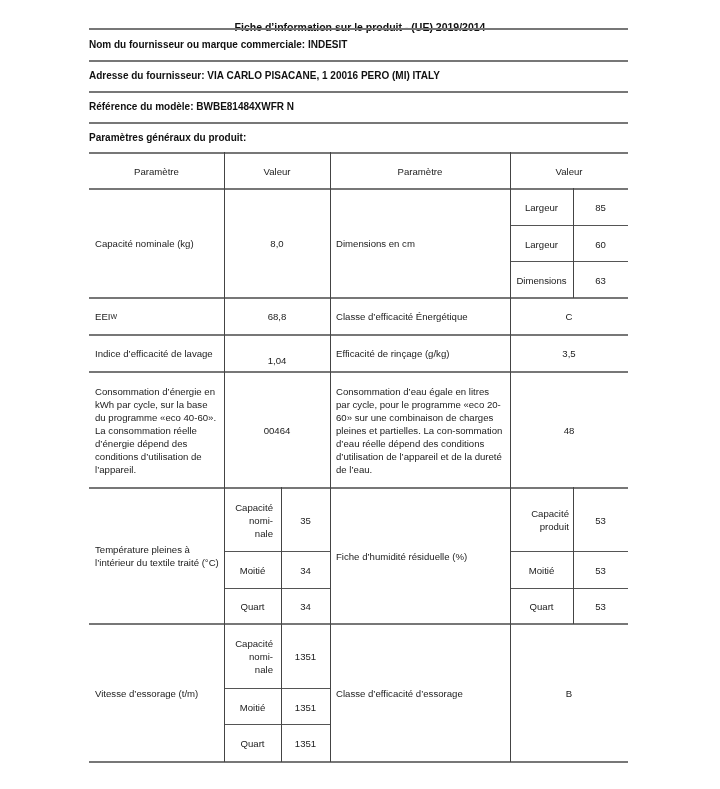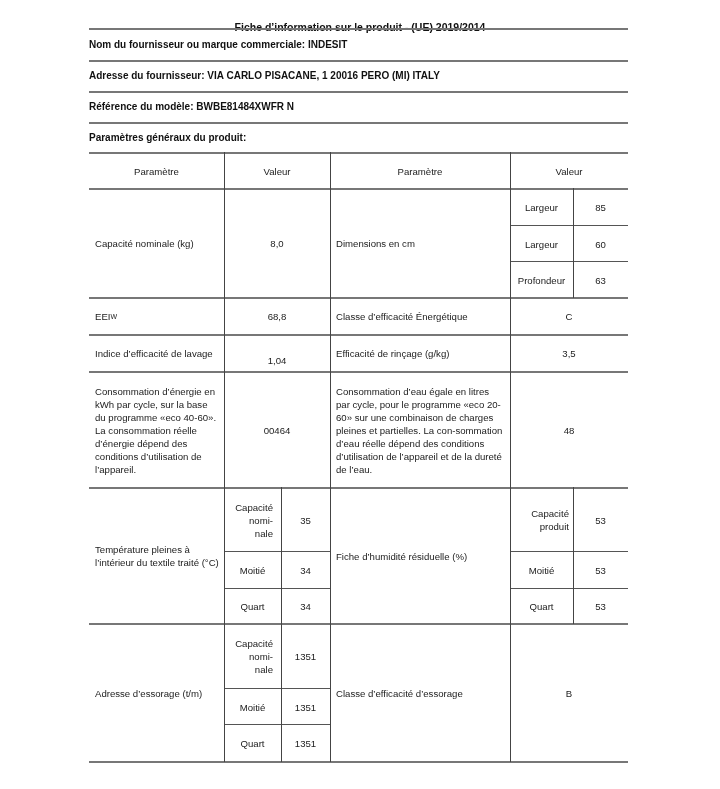--- a/index.html
+++ b/index.html
@@ -67,21 +67,21 @@
 <div class="cell c" style="left:330px;width:180px;top:154px;height:34px">Paramètre</div>
 <div class="cell c" style="left:510px;width:118px;top:154px;height:34px">Valeur</div>
 
 <div class="cell l" style="left:89px;width:135px;top:190px;height:107px">Capacité nominale (kg)</div>
 <div class="cell c" style="left:224px;width:106px;top:190px;height:107px">8,0</div>
 <div class="cell l" style="left:330px;width:180px;top:190px;height:107px">Dimensions en cm</div>
 <div class="cell c" style="left:510px;width:63px;top:190px;height:35px">Largeur</div>
 <div class="cell c" style="left:573px;width:55px;top:190px;height:35px">85</div>
 <div class="cell c" style="left:510px;width:63px;top:227px;height:34px">Largeur</div>
 <div class="cell c" style="left:573px;width:55px;top:227px;height:34px">60</div>
-<div class="cell c" style="left:510px;width:63px;top:263px;height:34px">Profondeur</div>
+<div class="cell c" style="left:510px;width:63px;top:263px;height:34px">Dimensions</div>
 <div class="cell c" style="left:573px;width:55px;top:263px;height:34px">63</div>
 
 <div class="cell l" style="left:89px;width:135px;top:299px;height:35px">
     <span>EEI</span>
     <sub>W</sub>
   </div>
 <div class="cell c" style="left:224px;width:106px;top:299px;height:35px">68,8</div>
 <div class="cell l" style="left:330px;width:180px;top:299px;height:35px">Classe d’efficacité Énergétique</div>
 <div class="cell c" style="left:510px;width:118px;top:299px;height:35px">C</div>
 
@@ -104,21 +104,21 @@
 <div class="cell c" style="left:281px;width:49px;top:590px;height:33px">34</div>
 
 <div class="cell l" style="left:330px;width:180px;top:489px;height:134px">Fiche d’humidité résiduelle (%)</div>
 <div class="cell c" style="left:510px;width:63px;top:489px;height:62px;padding:0 4px">Capacité produit</div>
 <div class="cell c" style="left:573px;width:55px;top:489px;height:62px">53</div>
 <div class="cell c" style="left:510px;width:63px;top:553px;height:35px">Moitié</div>
 <div class="cell c" style="left:573px;width:55px;top:553px;height:35px">53</div>
 <div class="cell c" style="left:510px;width:63px;top:590px;height:33px">Quart</div>
 <div class="cell c" style="left:573px;width:55px;top:590px;height:33px">53</div>
 
-<div class="cell l" style="left:89px;width:135px;top:625px;height:136px">Adresse d’essorage (t/m)</div>
+<div class="cell l" style="left:89px;width:135px;top:625px;height:136px">Vitesse d’essorage (t/m)</div>
 <div class="cell c" style="left:224px;width:57px;top:625px;height:63px;padding:0 8px">Capacité nomi-nale</div>
 <div class="cell c" style="left:281px;width:49px;top:625px;height:63px">1351</div>
 <div class="cell c" style="left:224px;width:57px;top:690px;height:34px">Moitié</div>
 <div class="cell c" style="left:281px;width:49px;top:690px;height:34px">1351</div>
 <div class="cell c" style="left:224px;width:57px;top:726px;height:35px">Quart</div>
 <div class="cell c" style="left:281px;width:49px;top:726px;height:35px">1351</div>
 
 <div class="cell l" style="left:330px;width:180px;top:625px;height:136px">Classe d’efficacité d’essorage</div>
 <div class="cell c" style="left:510px;width:118px;top:625px;height:136px">B</div>
 

